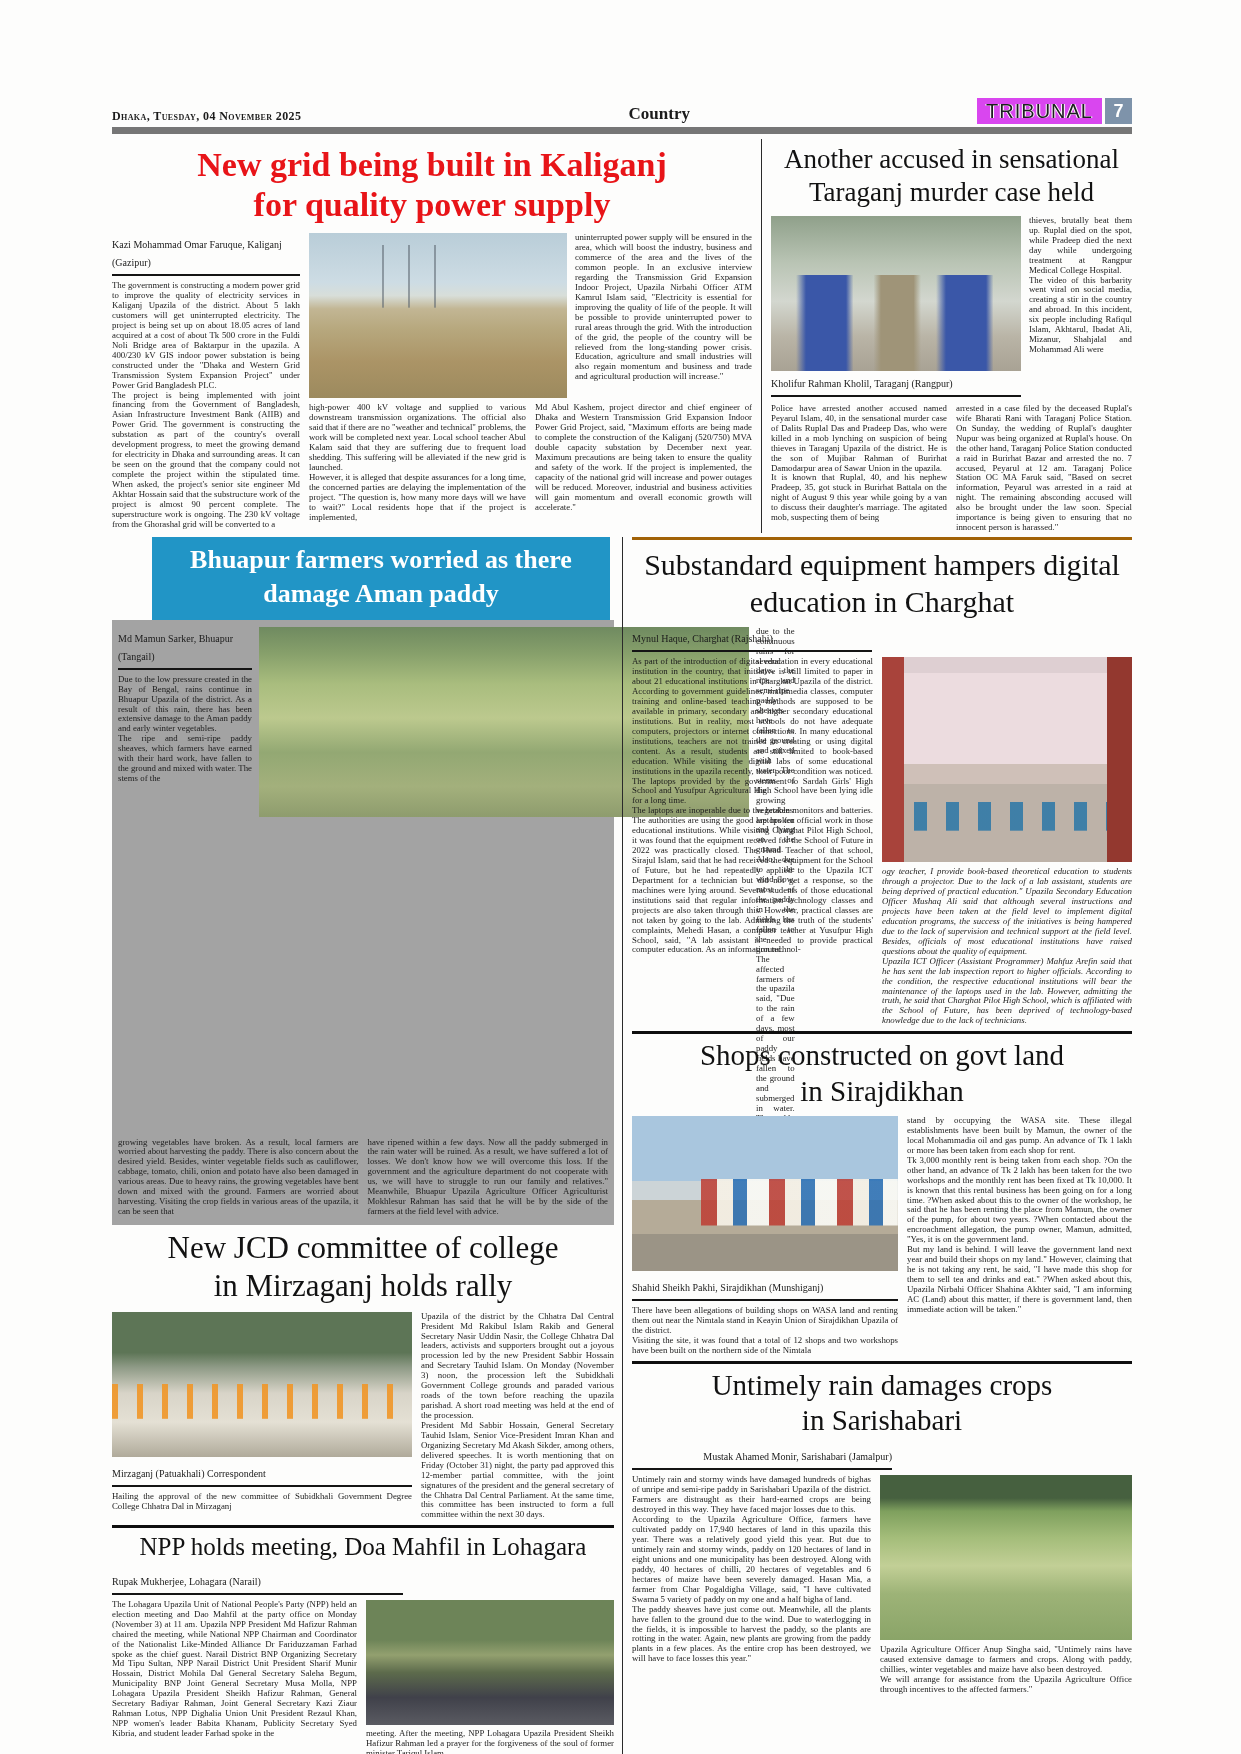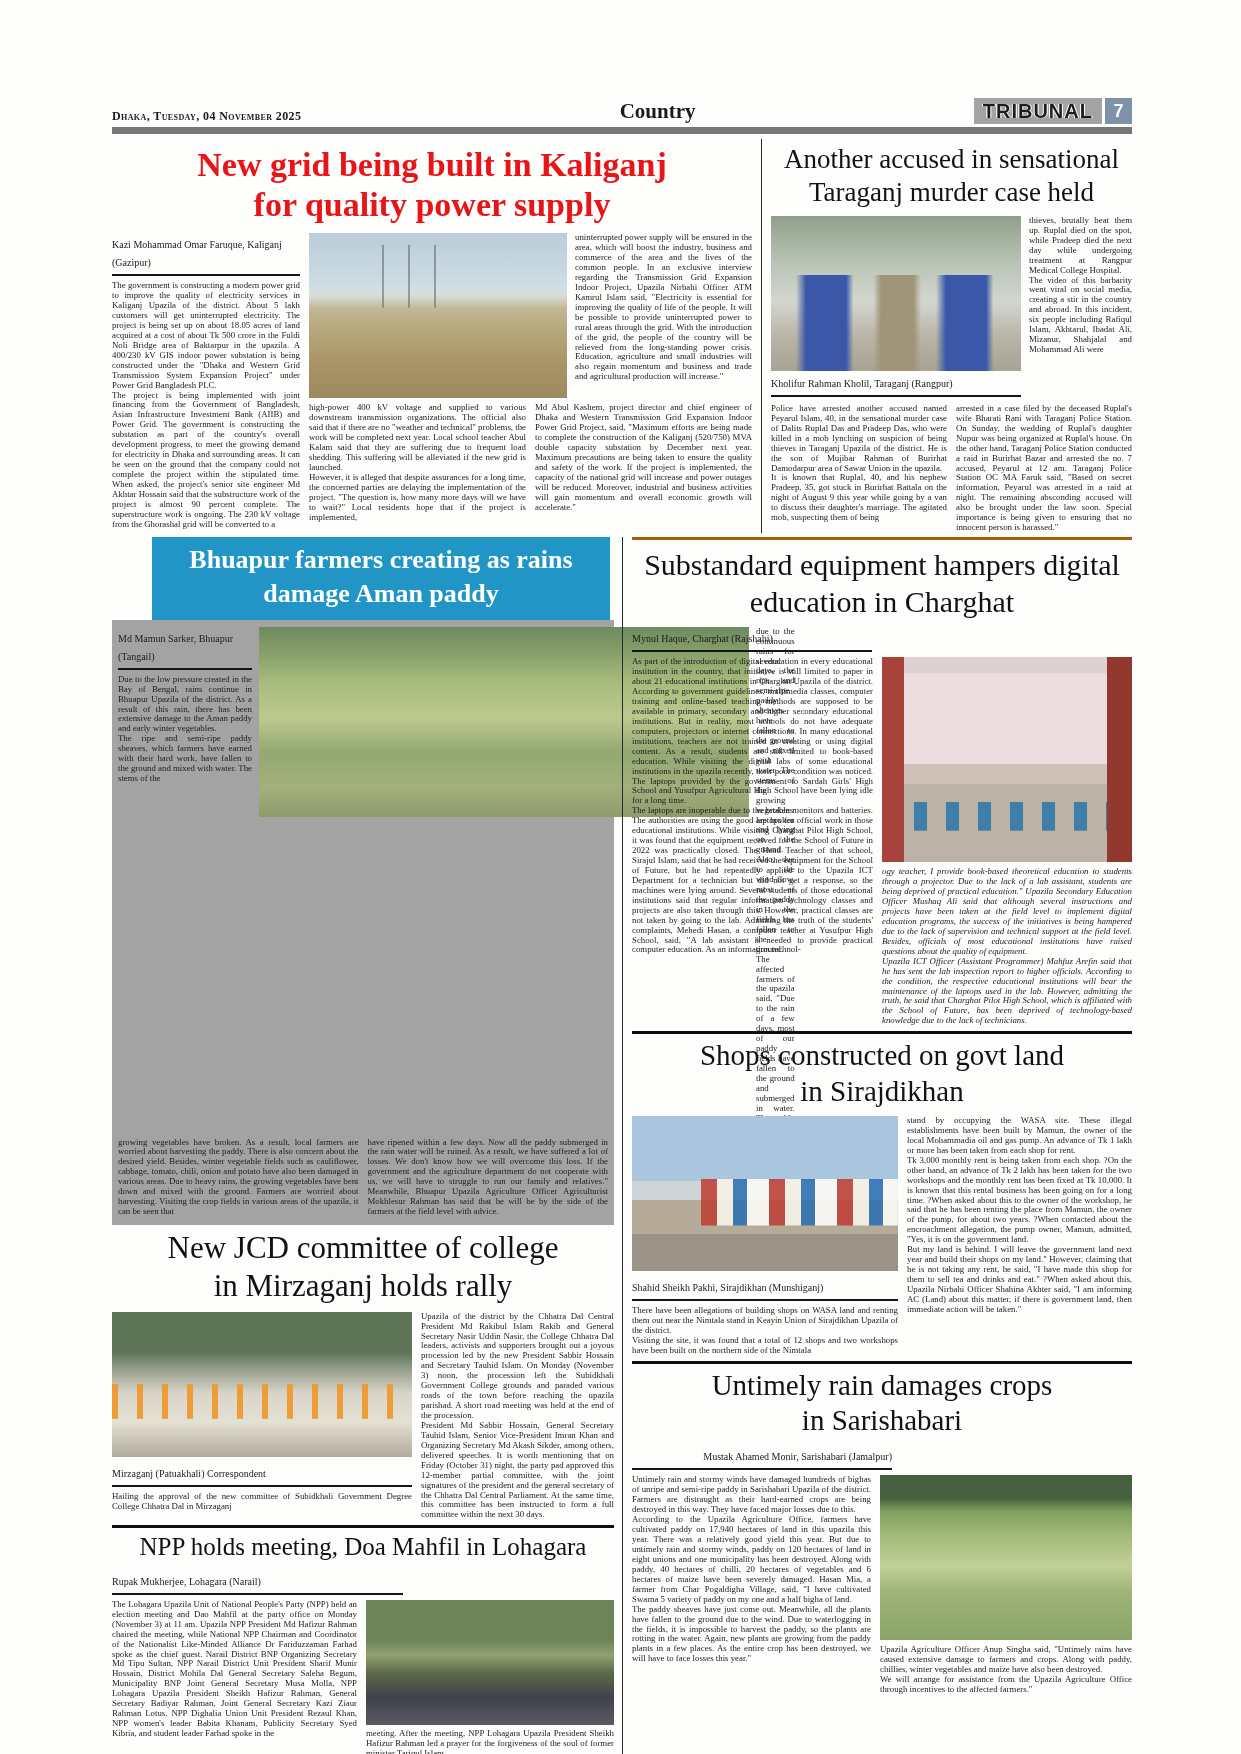--- a/index.html
+++ b/index.html
@@ -4,23 +4,23 @@
 <style>
   * { margin:0; padding:0; box-sizing:border-box; }
   html,body { background:#e9e9e9; }
   body { font-family:"Liberation Serif", serif; color:#1b1b1b; }
   .page { position:relative; width:1241px; height:1754px; background:#fdfdfc; margin:0 auto; overflow:hidden; }
   .content { position:absolute; left:112px; top:98px; width:1020px; }
 
   
   .header-row { display:flex; align-items:flex-end; justify-content:space-between; padding-bottom:3px; border-bottom:7px solid #767676; }
   .pg-date { font-size:12px; font-weight:bold; font-variant:small-caps; letter-spacing:.4px; }
-  .pg-section { font-size:21px; font-weight:bold; margin-left:40px; }
+  .pg-section { font-size:17px; font-weight:bold; margin-left:40px; }
   .masthead-wrap { display:flex; align-items:stretch; height:26px; }
-  .masthead-red { background:#a3a3a3; color:#1d1d1f; font-family:"Liberation Sans",sans-serif; font-weight:bold; font-size:20px; letter-spacing:1px; padding:0 9px; display:flex; align-items:center; text-shadow:-1px 0 0 #fff,1px 0 0 #fff; }
+  .masthead-red { background:#d946ef; color:#1d1d1f; font-family:"Liberation Sans",sans-serif; font-weight:normal; font-size:20px; letter-spacing:1px; padding:0 9px; display:flex; align-items:center; text-shadow:-1px 0 0 #fff,1px 0 0 #fff; }
   .page-num { background:#7e93aa; color:#fff; font-family:"Liberation Sans",sans-serif; font-weight:bold; font-size:18px; width:27px; margin-left:3px; display:flex; align-items:center; justify-content:center; }
 
   
   .bt { font-size:8.8px; line-height:1.13; text-align:justify; white-space:pre-line; color:#1c1c1c; }
   .byline-block { border-bottom:2px solid #141414; padding:1px 0 4px; margin-bottom:5px; }
   .byline { font-size:10px; }
   .caption-block { border-bottom:2px solid #141414; padding:2px 0 4px; margin-bottom:5px; }
   .caption { font-size:10px; }
 
   .hl { font-weight:400; text-align:center; color:#121212; white-space:pre-line; line-height:1.22; margin:4px 0 7px; }
@@ -193,21 +193,21 @@
         </div>
       </article>
 
     </div>
 
     <div class="lower-row">
 
       <div class="left-stack">
 
         <section>
-          <div class="banner">Bhuapur farmers creating as rains
+          <div class="banner">Bhuapur farmers worried as there
 damage Aman paddy</div>
           <div class="bh-body">
             <div class="bh-cols">
               <div class="bh-left">
                 <div class="byline-block">
                   <span class="byline">Md Mamun Sarker, Bhuapur (Tangail)</span>
                 </div>
                 <div class="bt">Due to the low pressure created in the Bay of Bengal, rains continue in Bhuapur Upazila of the district. As a result of this rain, there has been extensive damage to the Aman paddy and early winter vegetables.
 The ripe and semi-ripe paddy sheaves, which farmers have earned with their hard work, have fallen to the ground and mixed with water. The stems of the</div>
               </div>

